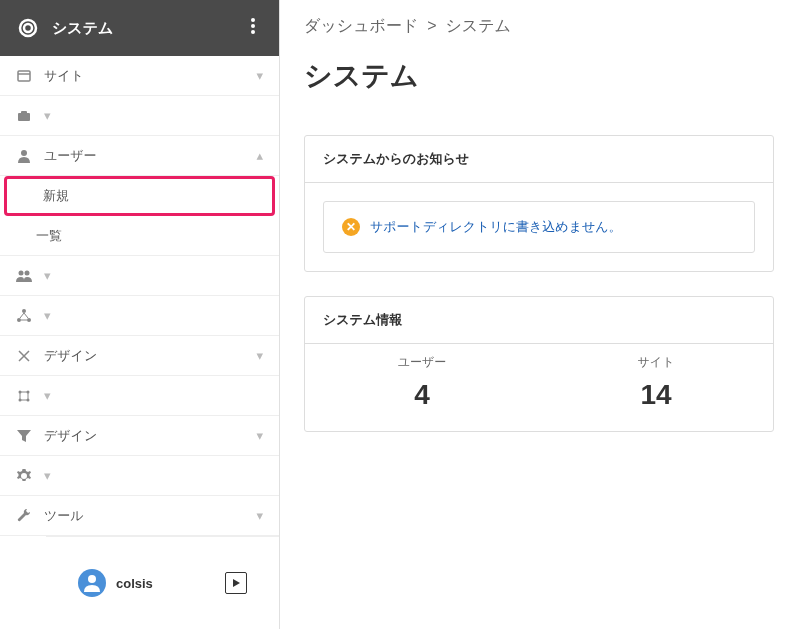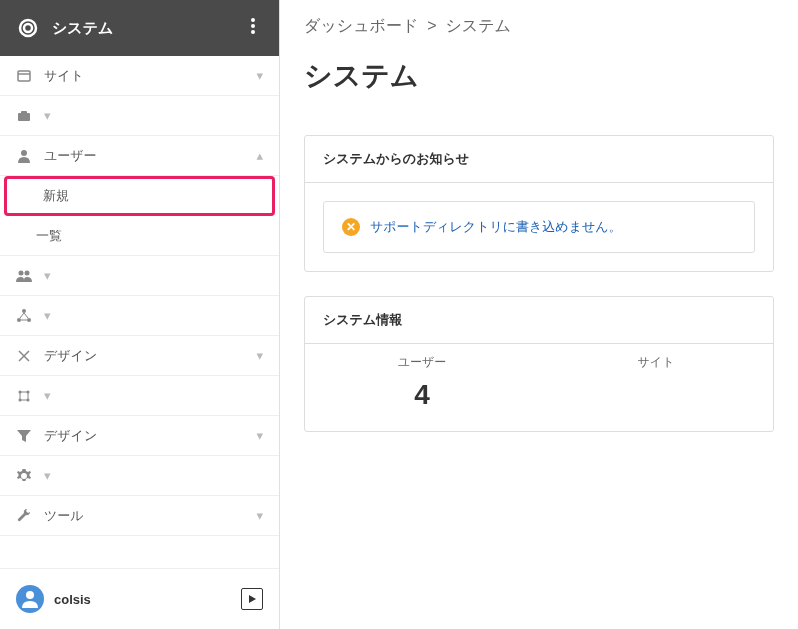--- a/index.html
+++ b/index.html
@@ -13,21 +13,21 @@
 .more-btn { color: #fff; cursor: pointer; padding: 8px; }
 
 .nav { flex: 1; overflow-y: auto; }
 .nav-item { display: flex; align-items: center; height: 40px; padding: 0 16px; color: #555; font-size: 13px; cursor: pointer; border-bottom: 1px solid #eee; gap: 12px; }
 .nav-item .icon { width: 16px; height: 16px; display: flex; align-items: center; justify-content: center; color: #888; }
 .nav-item .label { flex: 1; }
 .nav-item .chevron { color: #bbb; }
 .nav-subitem { display: flex; align-items: center; height: 40px; padding: 0 16px 0 36px; color: #555; font-size: 13px; cursor: pointer; border-bottom: 1px solid #eee; }
 .nav-subitem.highlighted { border: 3px solid #e91e63; border-radius: 4px; margin: 0 4px; }
 
-.sidebar-footer { padding: 16px; display: flex; align-items: center; justify-content: space-between; border-top: 1px solid #eee; }
+.sidebar-footer { padding: 32px; display: flex; align-items: center; justify-content: space-between; border-top: 1px solid #eee; margin-left: 46px; }
 .user-info { display: flex; align-items: center; gap: 10px; }
 .avatar { width: 28px; height: 28px; border-radius: 50%; background: #4a90d9; display: flex; align-items: center; justify-content: center; }
 .username { font-size: 13px; font-weight: 600; color: #333; }
 .expand-btn { cursor: pointer; padding: 4px; border: 1px solid #333; border-radius: 2px; display: flex; }
 
 .main { flex: 1; padding: 16px 24px; overflow-y: auto; }
 .breadcrumb { font-size: 16px; color: #666; margin-bottom: 20px; }
 .breadcrumb a { color: #666; text-decoration: none; }
 .page-title { font-size: 28px; font-weight: 700; color: #333; margin-bottom: 40px; }
 
@@ -212,16 +212,17 @@
 
   <div class="panel">
     <div class="panel-header">システム情報</div>
     <div class="stats">
       <div class="stat">
         <div class="stat-label">ユーザー</div>
         <div class="stat-value">4</div>
       </div>
       <div class="stat">
         <div class="stat-label">サイト</div>
+        <div class="stat-value">14</div>
       </div>
     </div>
   </div>
 </div>
 
 </body></html>

